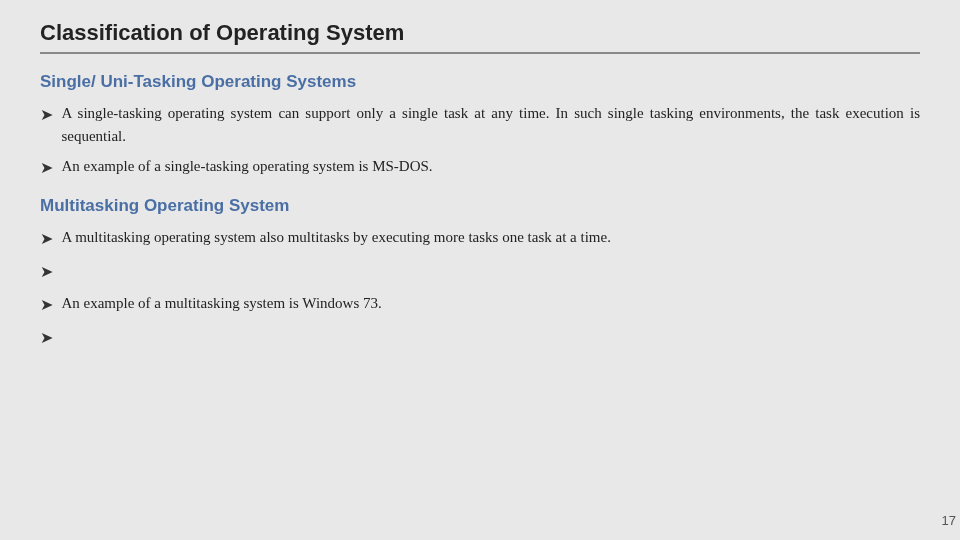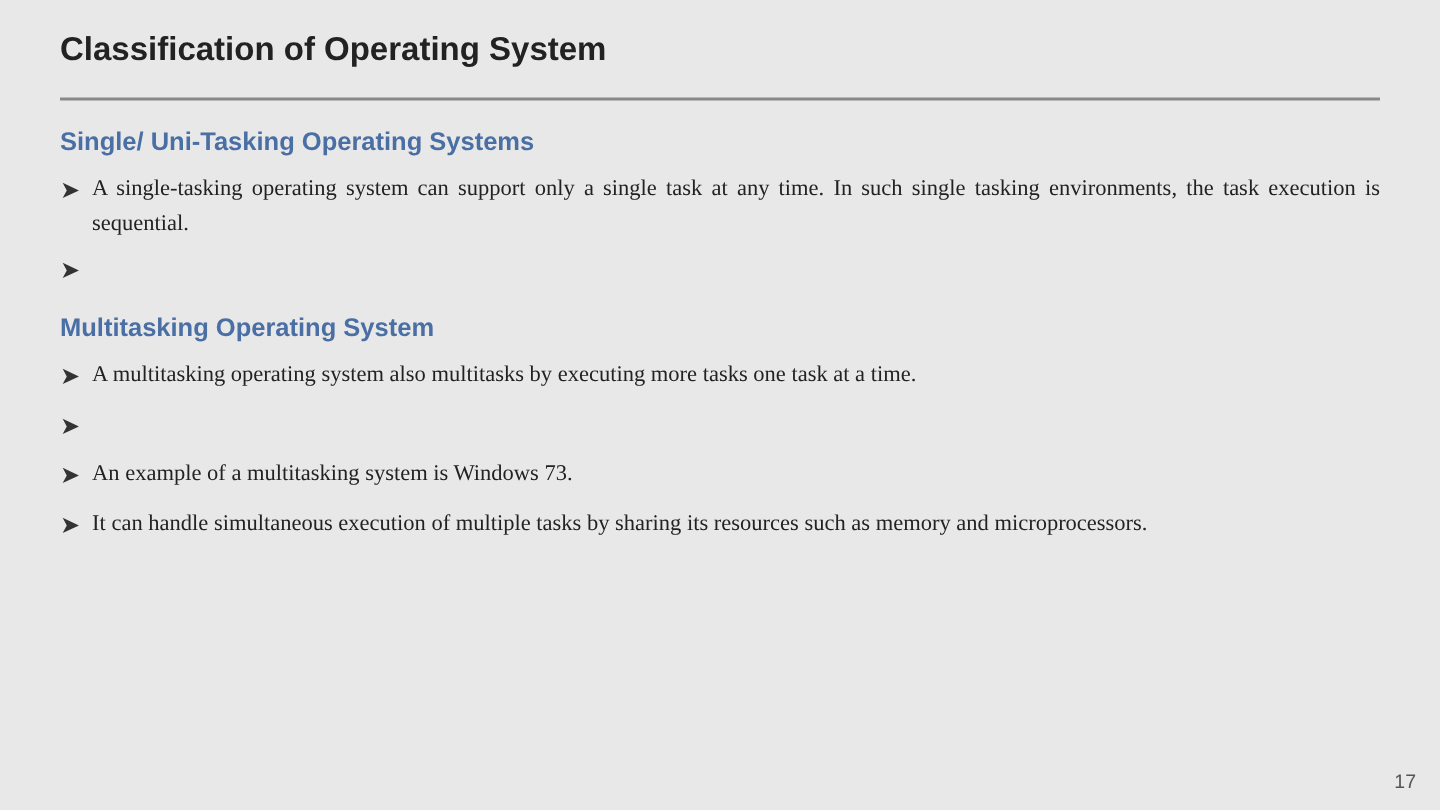--- a/index.html
+++ b/index.html
@@ -22,21 +22,21 @@
       background: #e8e8e8;
       position: relative;
       padding: 20px 40px 20px 40px;
     }
 
     .slide-title {
       font-size: 22px;
       font-weight: bold;
       color: #222;
       border-bottom: 2px solid #888;
-      padding-bottom: 19px;
+      padding-bottom: 6px;
       margin-bottom: 18px;
       font-family: Arial, sans-serif;
     }
 
     .section-heading {
       font-size: 17px;
       font-weight: bold;
       color: #4a6fa5;
       margin-bottom: 10px;
       font-family: Arial, sans-serif;
@@ -69,60 +69,60 @@
       flex: 1;
     }
 
     .section-gap {
       margin-bottom: 14px;
     }
 
     .page-number {
       position: absolute;
       bottom: 12px;
-      right: 16px;
+      right: 4px;
       font-size: 13px;
       color: #555;
       font-family: Arial, sans-serif;
     }
   </style>
 </head>
 <body>
 
 <div class="slide">
   <div class="slide-title">Classification of Operating System</div>
 
   <div class="section-gap">
     <div class="section-heading">Single/ Uni-Tasking Operating Systems</div>
     <ul class="bullet-list">
       <li>
         <span class="bullet-arrow">➤</span>
         <span class="bullet-text">A single-tasking operating system can support only a single task at any time. In such single tasking environments, the task execution is sequential.</span>
       </li>
       <li>
         <span class="bullet-arrow">➤</span>
+        <span class="bullet-text">An example of a single-tasking operating system is MS-DOS.</span>
       </li>
     </ul>
   </div>
 
   <div class="section-gap">
     <div class="section-heading">Multitasking Operating System</div>
     <ul class="bullet-list">
       <li>
         <span class="bullet-arrow">➤</span>
         <span class="bullet-text">A multitasking operating system also multitasks by executing more tasks one task at a time.</span>
       </li>
       <li>
         <span class="bullet-arrow">➤</span>
       </li>
       <li>
         <span class="bullet-arrow">➤</span>
         <span class="bullet-text">An example of a multitasking system is Windows 73.</span>
       </li>
       <li>
         <span class="bullet-arrow">➤</span>
-        <span class="bullet-text">It can handle simultaneous execution of multiple tasks by sharing its resources such as memory and microprocessors.</span>
       </li>
     </ul>
   </div>
 
   <div class="page-number">17</div>
 </div>
 
 </body></html>

